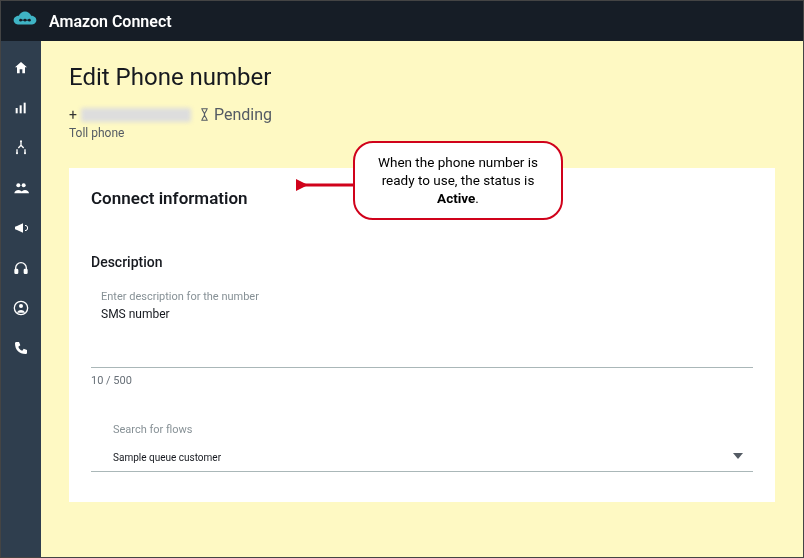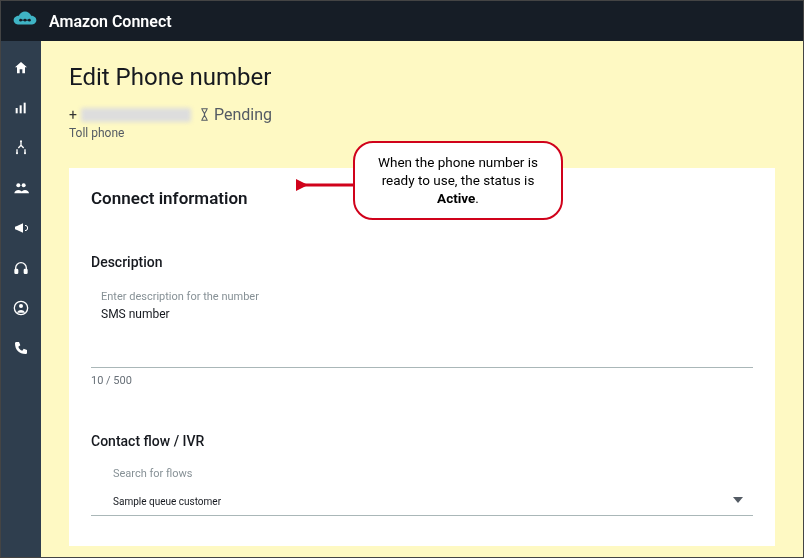--- a/index.html
+++ b/index.html
@@ -280,21 +280,20 @@
       <h2>Connect information</h2>
 
       <div class="field-label">Description</div>
       <div class="desc-box">
         <div class="desc-placeholder">Enter description for the number</div>
         <div class="desc-value">SMS number</div>
       </div>
       <div class="char-count">10 / 500</div>
 
       <div class="flow-section">
-        <div class="field-label">Contact flow / IVR</div>
         <div class="flow-select">
           <div class="flow-text">
             <span class="flow-placeholder">Search for flows</span>
             <span class="flow-value">Sample queue customer</span>
           </div>
           <span class="caret"></span>
         </div>
       </div>
     </div>
 

